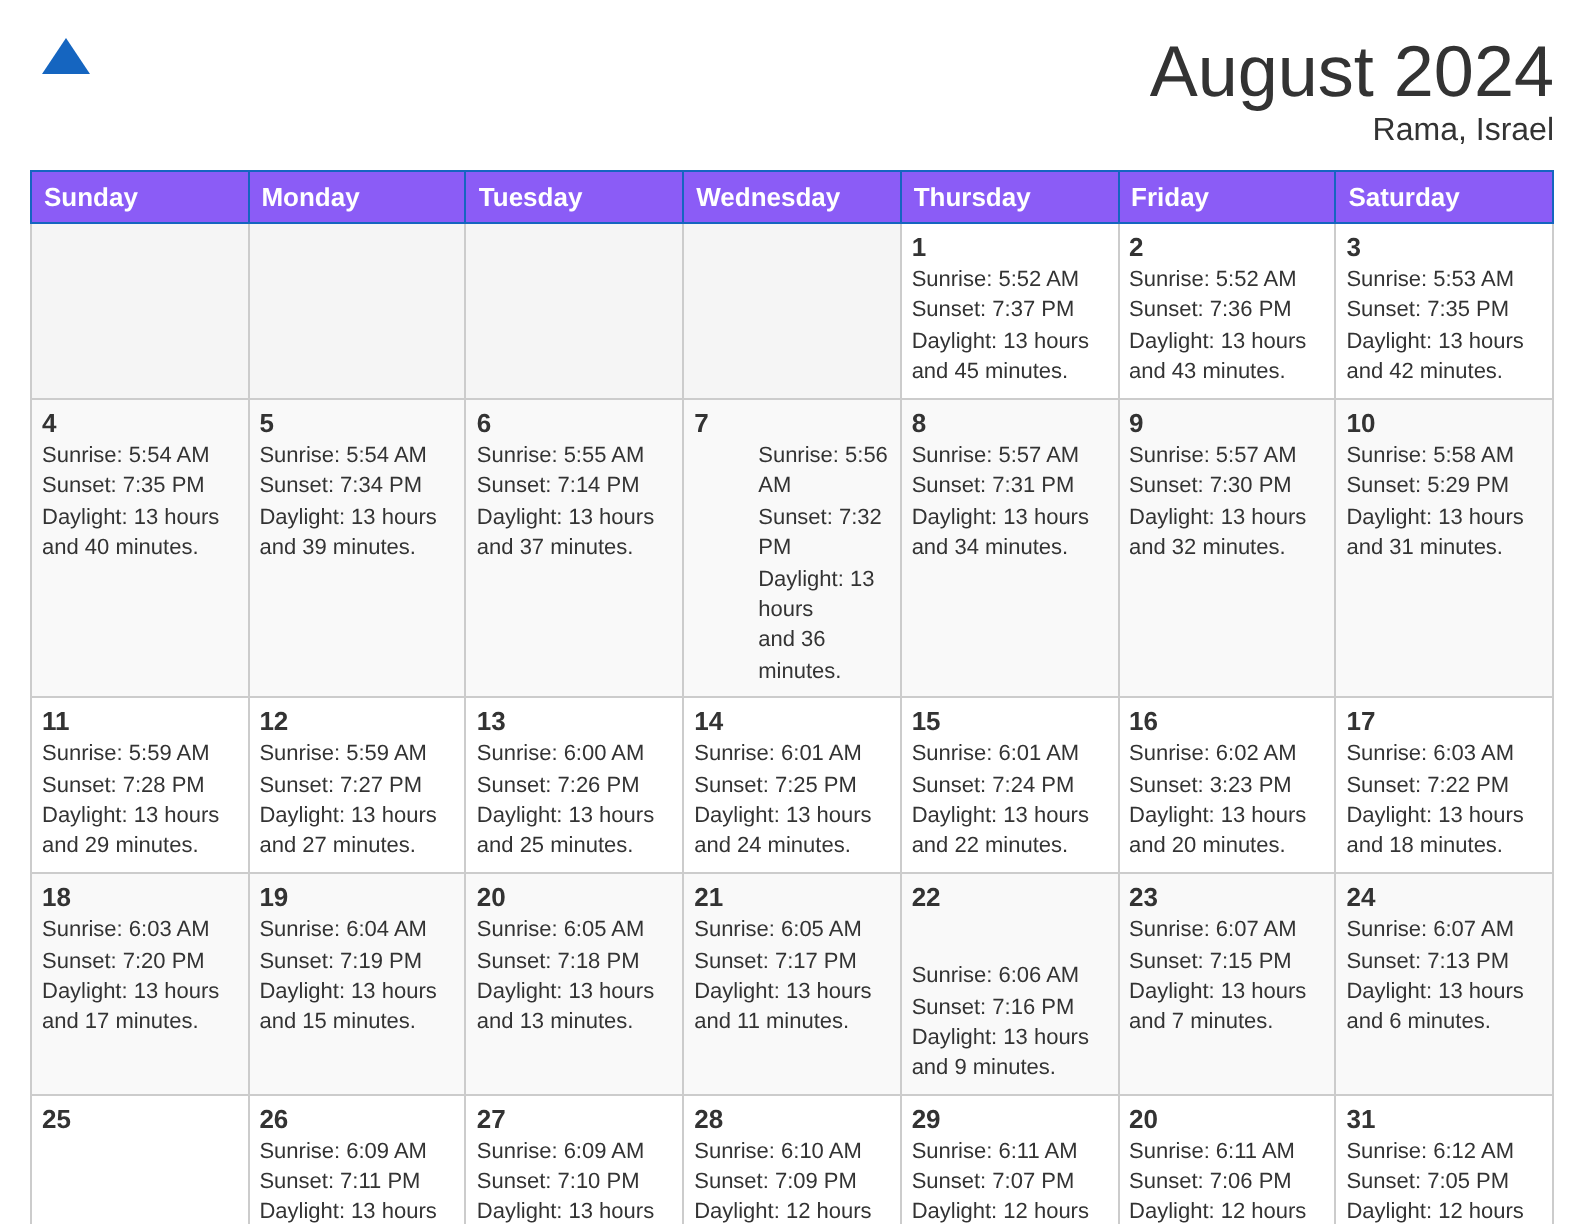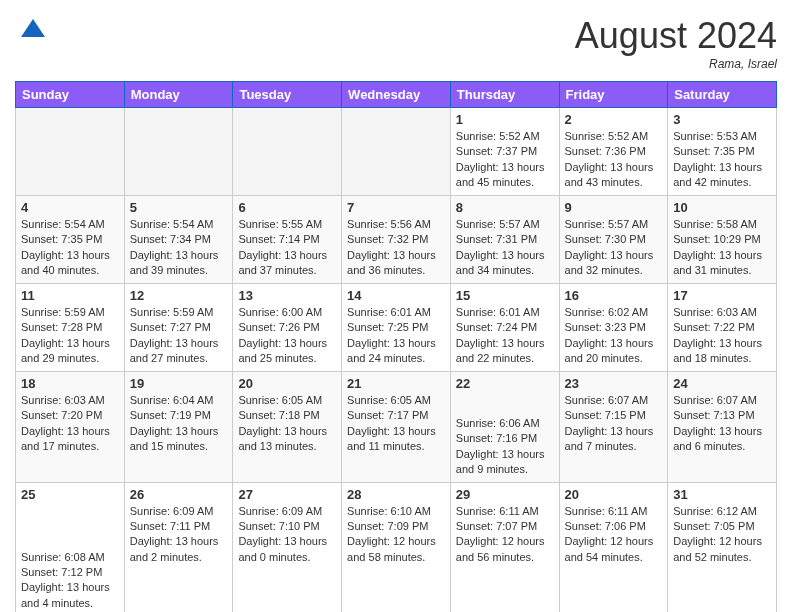--- a/index.html
+++ b/index.html
@@ -42,23 +42,22 @@
     }
     .title-section {
       text-align: right;
     }
     .month-year {
       font-size: 36px;
       font-weight: normal;
       color: #333;
     }
     .location {
-      font-size: 12px;
-      color: #333;
-      font-style: italic;
+      font-size: 16px;
+      color: #333;
     }
     table {
       width: 100%;
       border-collapse: collapse;
       table-layout: fixed;
     }
     th {
       background-color: #8b5cf6;
       color: white;
       text-align: left;
@@ -165,21 +164,21 @@
         </td>
         <td>
           <span class="day-number">6</span>
           <div class="day-info" style="white-space: pre-line;">Sunrise: 5:55 AM
 Sunset: 7:14 PM
 Daylight: 13 hours
 and 37 minutes.</div>
         </td>
         <td>
           <span class="day-number">7</span>
-          <div class="day-info" style="white-space: pre-line;">Sunrise: 5:56 AM
+          <div class="day-info" style="white-space: pre-line; margin-left: 32px;">Sunrise: 5:56 AM
 Sunset: 7:32 PM
 Daylight: 13 hours
 and 36 minutes.</div>
         </td>
         <td>
           <span class="day-number">8</span>
           <div class="day-info" style="white-space: pre-line;">Sunrise: 5:57 AM
 Sunset: 7:31 PM
 Daylight: 13 hours
 and 34 minutes.</div>
@@ -187,21 +186,21 @@
         <td>
           <span class="day-number">9</span>
           <div class="day-info" style="white-space: pre-line;">Sunrise: 5:57 AM
 Sunset: 7:30 PM
 Daylight: 13 hours
 and 32 minutes.</div>
         </td>
         <td>
           <span class="day-number">10</span>
           <div class="day-info" style="white-space: pre-line;">Sunrise: 5:58 AM
-Sunset: 10:29 PM
+Sunset: 5:29 PM
 Daylight: 13 hours
 and 31 minutes.</div>
         </td>
       </tr>
       <tr>
         <td>
           <span class="day-number">11</span>
           <div class="day-info" style="white-space: pre-line;">Sunrise: 5:59 AM
 Sunset: 7:28 PM
 Daylight: 13 hours

